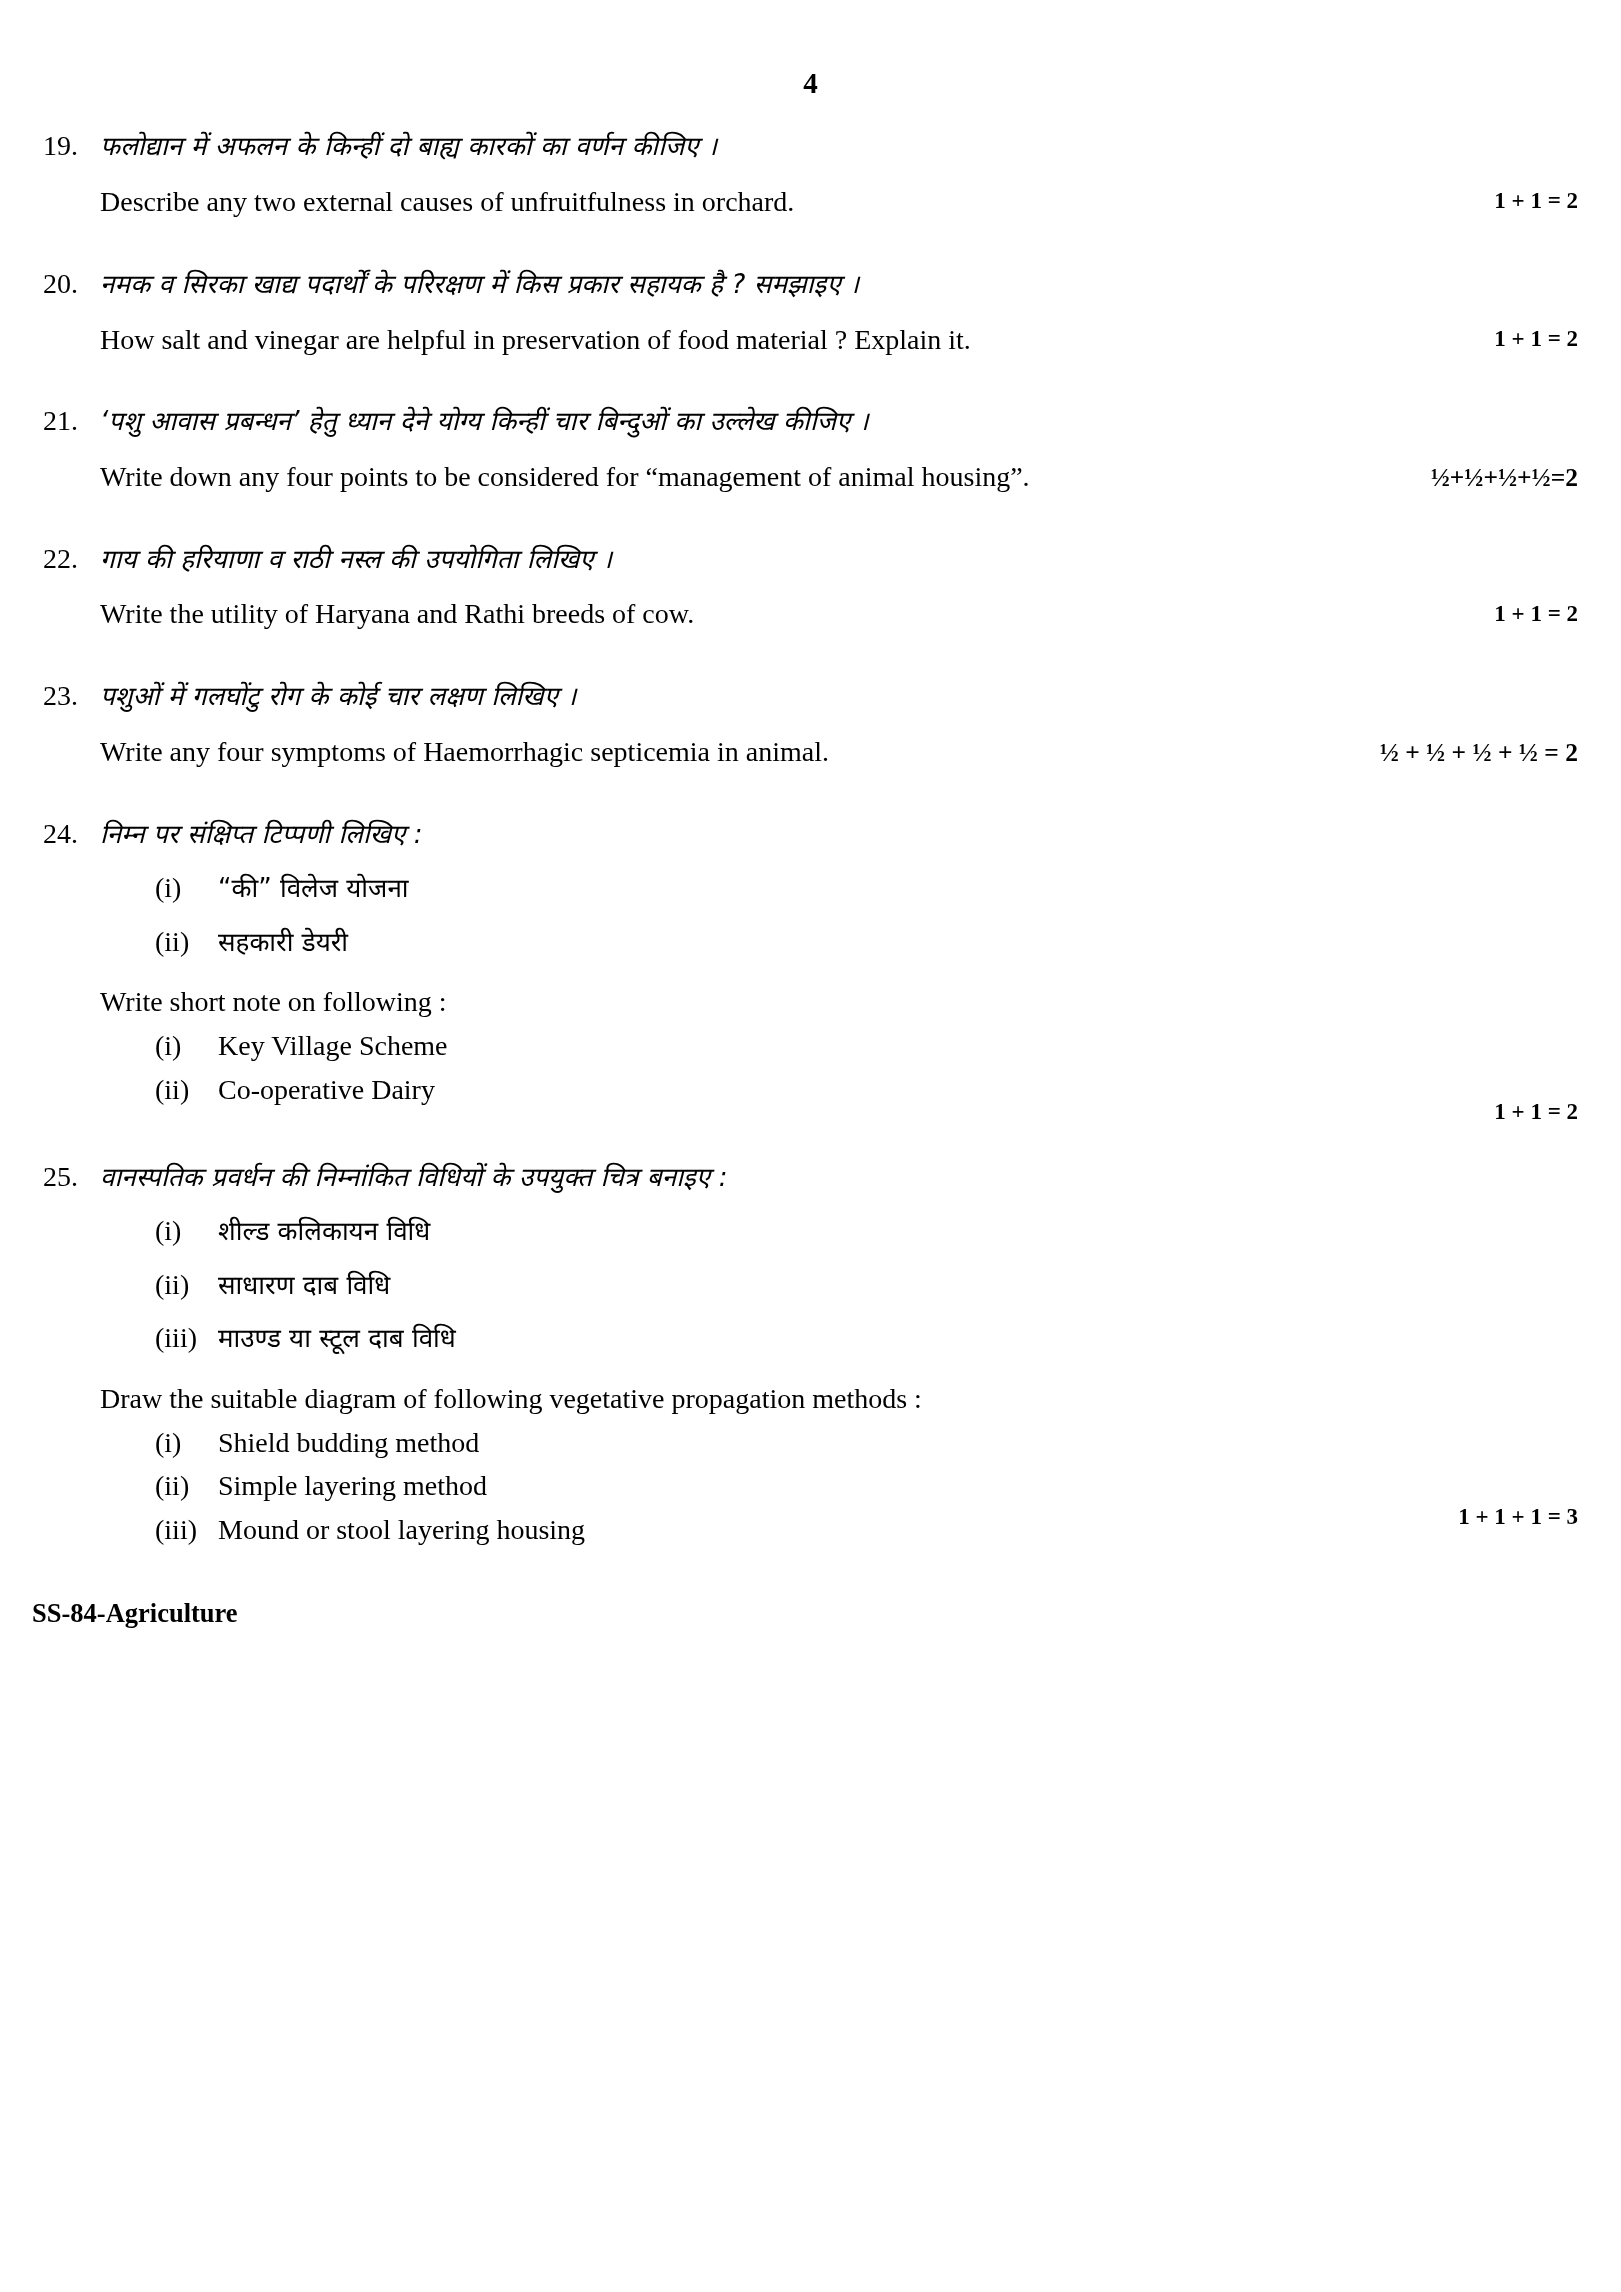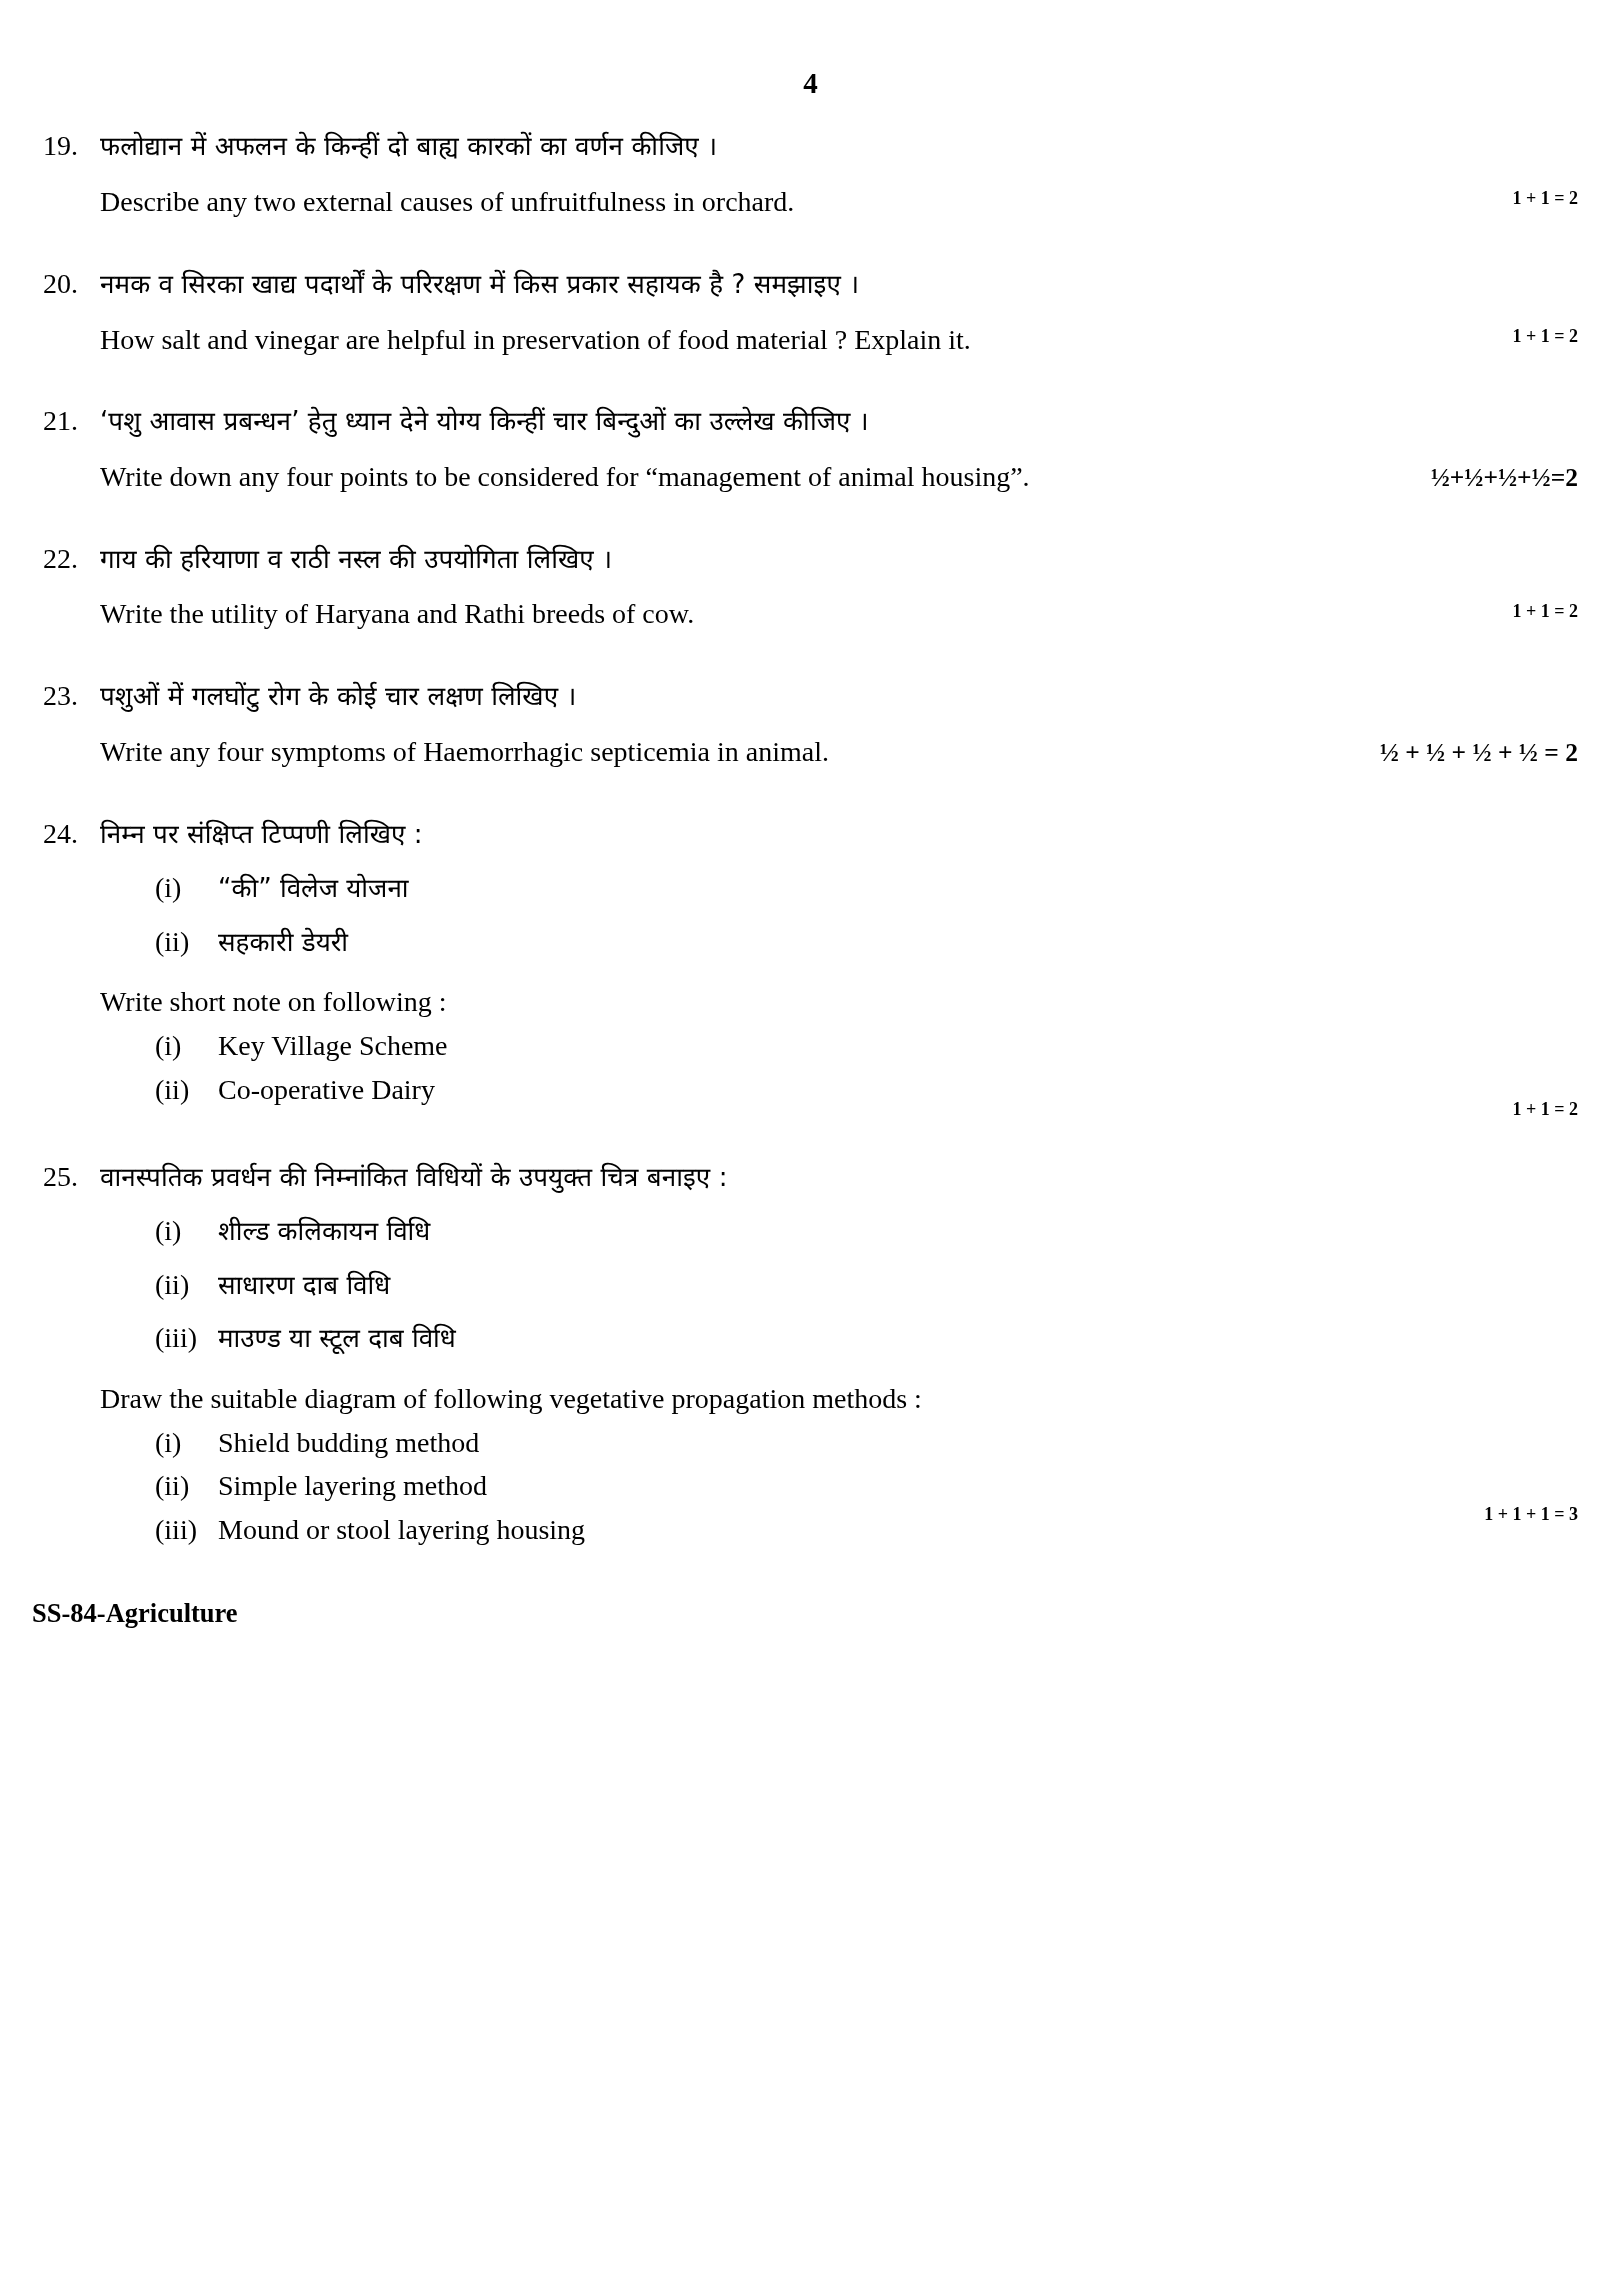--- a/index.html
+++ b/index.html
@@ -60,32 +60,33 @@
     min-width: 0;
     position: relative;
   }
   .line-hi {
     font-family: "DejaVu Sans", "Liberation Sans", sans-serif;
     font-size: 26px;
     line-height: 1.5;
     margin: 0 0 15.7px 0;
     letter-spacing: 0.1px;
     white-space: nowrap;
+    font-style: italic;
   }
   .line-en {
     font-size: 28px;
     line-height: 1.42;
     margin: 0;
     white-space: nowrap;
   }
   .marks {
     position: absolute;
     right: 0;
     font-weight: bold;
-    font-size: 18px;
+    font-size: 23px;
     white-space: nowrap;
     text-align: right;
   }
   .marks.small-frac {
     font-size: 25.5px;
   }
 
   
   .sub-list {
     margin: 13.7px 0 0 0;

